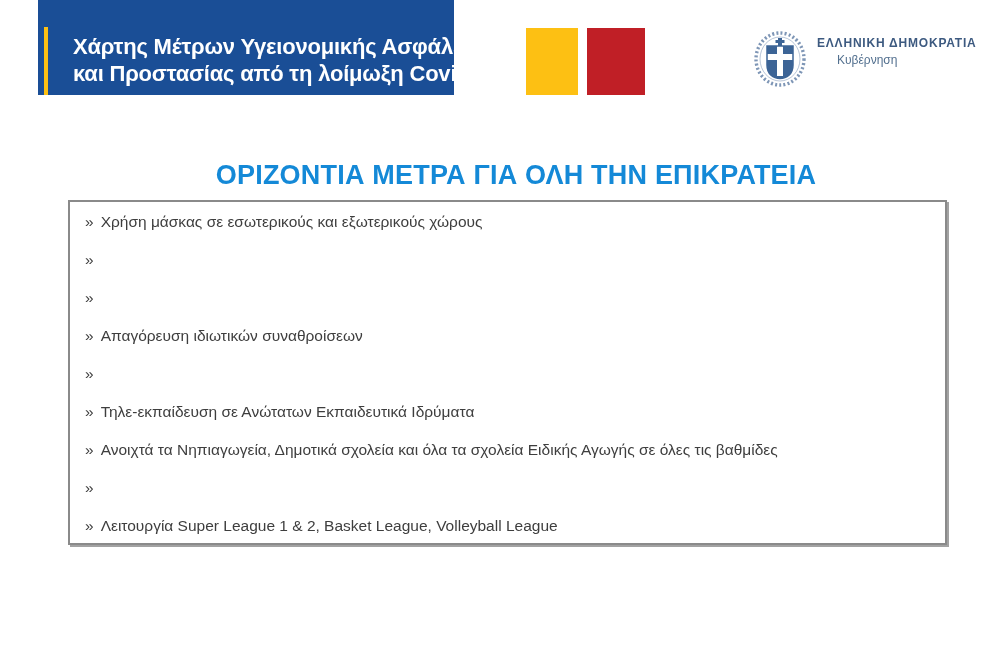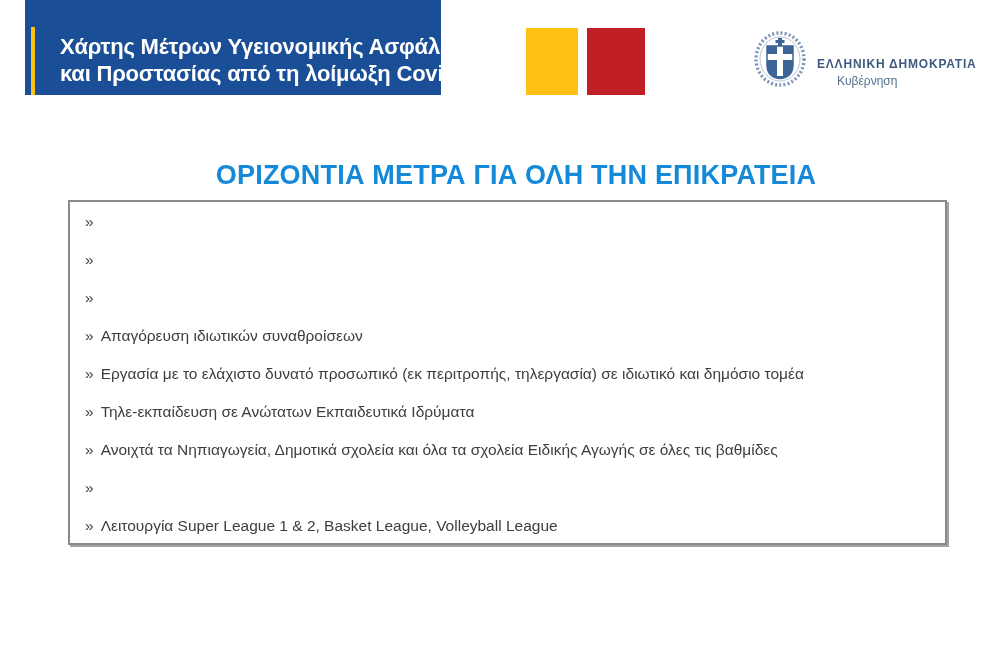--- a/index.html
+++ b/index.html
@@ -4,38 +4,38 @@
 <style>
   html,body{margin:0;padding:0;}
   body{
     width:1000px;height:645px;background:#ffffff;position:relative;overflow:hidden;
     font-family:"Liberation Sans","DejaVu Sans",sans-serif;
   }
   .page{position:absolute;inset:0;}
 
   
   .banner{
-    position:absolute;left:25px;top:0;width:416px;height:95px;
+    position:absolute;left:38px;top:0;width:416px;height:95px;
     background:var(--banner-blue,#1a4e96);
   }
   .banner-stripe{
     position:absolute;left:6px;top:27px;width:4px;height:68px;
     background:var(--accent-yellow,#fdc013);
   }
   .banner-title{
     position:absolute;left:35px;top:33px;
     color:#ffffff;font-size:22px;font-weight:bold;line-height:27px;
     letter-spacing:-0.2px;white-space:nowrap;
   }
   .block{position:absolute;top:28px;height:67px;}
   .block.yellow{left:526px;width:52px;background:var(--accent-yellow,#fdc013);}
   .block.red{left:587px;width:58px;background:var(--accent-red,#c01f26);}
 
   
-  .gov{position:absolute;left:753px;top:30px;display:flex;align-items:flex-end;}
+  .gov{position:absolute;left:753px;top:30px;display:flex;align-items:flex-start;}
   .emblem{width:54px;height:58px;display:block;}
   .gov-text{margin-left:10px;padding-top:6px;}
   .gov-name{
     color:var(--gov-text,#3d5a80);font-size:12px;font-weight:bold;
     letter-spacing:0.8px;white-space:nowrap;
   }
   .gov-sub{color:var(--gov-subtext,#53708f);font-size:12px;margin-top:3px;margin-left:20px;}
 
   
   .heading{
@@ -90,34 +90,34 @@
       <div class="gov-sub">Κυβέρνηση</div>
     </div>
   </div>
 
   <h1 class="heading">ΟΡΙΖΟΝΤΙΑ ΜΕΤΡΑ ΓΙΑ ΟΛΗ ΤΗΝ ΕΠΙΚΡΑΤΕΙΑ</h1>
 
   <div class="panel">
     <ul>
       <li>
           <span class="bullet">»</span>
+          <span>Χρήση μάσκας σε εσωτερικούς και εξωτερικούς χώρους</span>
         </li>
       <li>
           <span class="bullet">»</span>
         </li>
       <li>
           <span class="bullet">»</span>
         </li>
       <li>
           <span class="bullet">»</span>
           <span>Απαγόρευση ιδιωτικών συναθροίσεων</span>
         </li>
       <li>
           <span class="bullet">»</span>
-          <span>Εργασία με το ελάχιστο δυνατό προσωπικό (εκ περιτροπής, τηλεργασία) σε ιδιωτικό και δημόσιο τομέα</span>
         </li>
       <li>
           <span class="bullet">»</span>
           <span>Τηλε-εκπαίδευση σε Ανώτατων Εκπαιδευτικά Ιδρύματα</span>
         </li>
       <li>
           <span class="bullet">»</span>
           <span>Ανοιχτά τα Νηπιαγωγεία, Δημοτικά σχολεία και όλα τα σχολεία Ειδικής Αγωγής σε όλες τις βαθμίδες</span>
         </li>
       <li>

